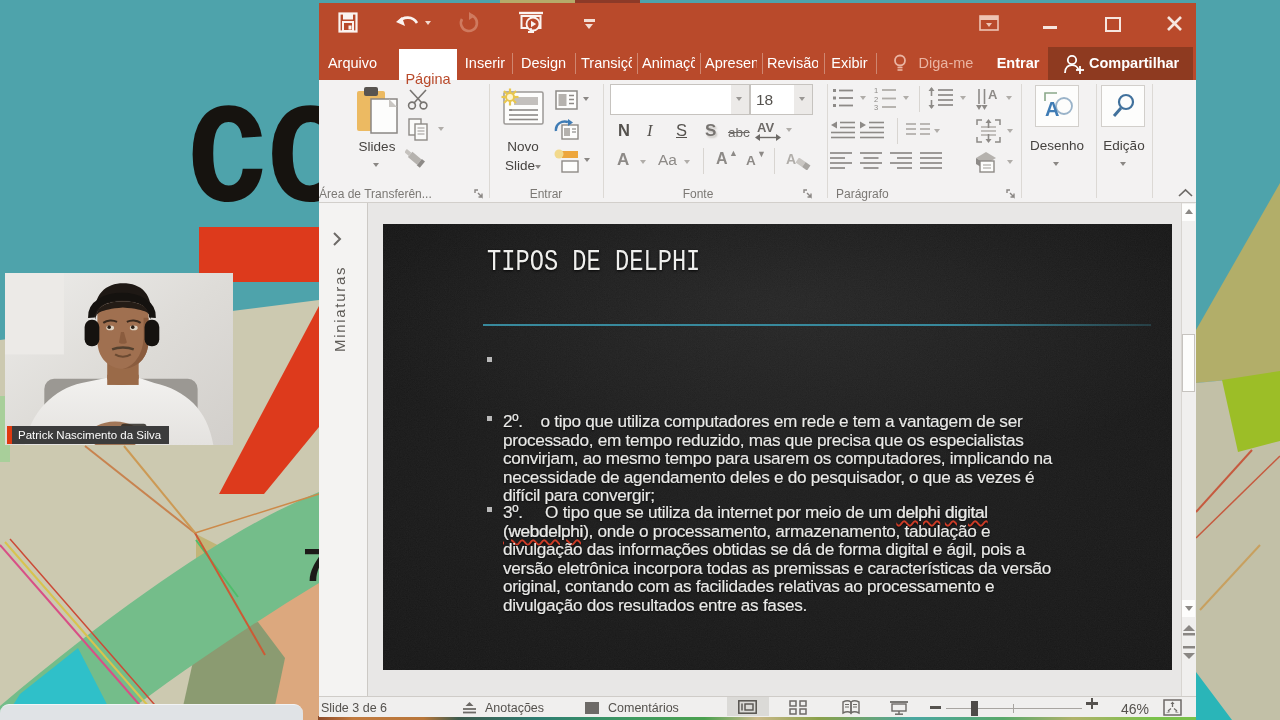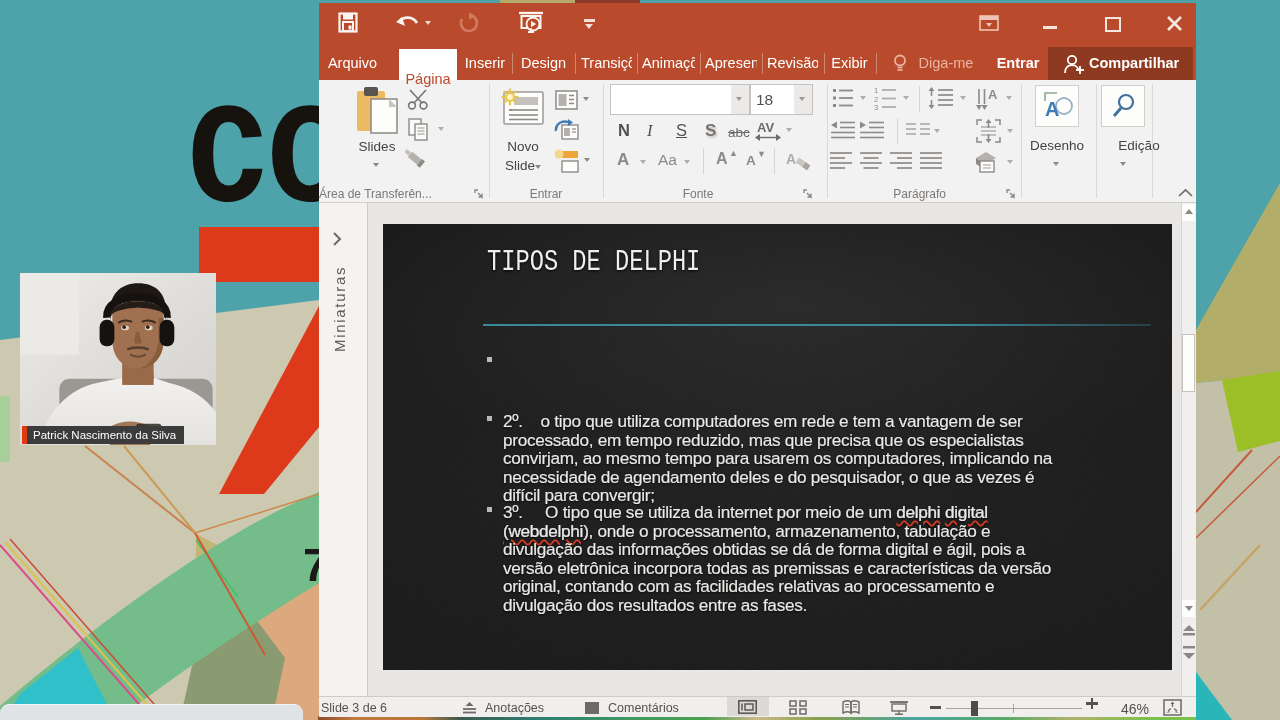--- a/index.html
+++ b/index.html
@@ -436,21 +436,21 @@
       </g>
 </svg>
 <svg class="a" style="left:968px;top:150px;" width="30" height="24" viewBox="0 0 30 24">
   <polygon points="8,8 18,2 28,8 18,14" fill="#b5b2ae"></polygon>
   <polygon points="8,8 18,14 18,20 8,14" fill="#8d8a87"></polygon>
   <rect x="12" y="11" width="14" height="11" fill="#fdfdfc" stroke="#8d8a87" stroke-width="1.4"></rect>
   <line x1="15" y1="15" x2="23" y2="15" stroke="#b0ada9" stroke-width="1.2"></line>
   <line x1="15" y1="18" x2="23" y2="18" stroke="#b0ada9" stroke-width="1.2"></line>
 </svg>
 <div class="caret" style="left:1007px;top:160px;border-top-color:#b0ada9;"></div>
-<div class="lbl" style="left:870px;top:187px;width:76px;text-align:right;">Parágrafo</div>
+<div class="lbl" style="left:836px;top:187px;width:76px;text-align:left;">Parágrafo</div>
 <svg class="a" style="left:1006px;top:189px;" width="11" height="11" viewBox="0 0 11 11">
   <polyline points="1,4 1,1 4,1" fill="none" stroke="#8a8784" stroke-width="1.4"></polyline>
   <polyline points="4,4 8,8 8,4.5 8,8 4.5,8" fill="none" stroke="#8a8784" stroke-width="1.4"></polyline>
 </svg>
 <div class="vline" style="left:1021px;top:84px;height:114px;"></div>
 
 <div class="a" style="left:1035px;top:85px;width:44px;height:42px;background:#fdfdfc;border:1px solid #d2cfcb;box-sizing:border-box;"></div>
 <svg class="a" style="left:1043px;top:91px;" width="30" height="30" viewBox="0 0 30 30">
   <polyline points="2,10 2,2 14,2" fill="none" stroke="#8aa889" stroke-width="1.6"></polyline>
   <circle cx="21" cy="15" r="8" fill="none" stroke="#9ab3c9" stroke-width="1.8"></circle>
@@ -458,21 +458,21 @@
 </svg>
 <div class="lbl" style="left:1024px;top:138px;width:66px;text-align:center;color:#464340;font-size:13.5px;">Desenho</div>
 <div class="caret" style="left:1053px;top:162px;"></div>
 <div class="vline" style="left:1096px;top:84px;height:114px;"></div>
 
 <div class="a" style="left:1101px;top:85px;width:44px;height:42px;background:#fdfdfc;border:1px solid #d2cfcb;box-sizing:border-box;"></div>
 <svg class="a" style="left:1111px;top:93px;" width="26" height="26" viewBox="0 0 26 26">
   <circle cx="15" cy="9" r="7" fill="none" stroke="#41719c" stroke-width="2.2"></circle>
   <line x1="10" y1="15" x2="3" y2="23" stroke="#41719c" stroke-width="3"></line>
 </svg>
-<div class="lbl" style="left:1096px;top:138px;width:56px;text-align:center;color:#464340;font-size:13.5px;margin-left:15px;">Edição</div>
+<div class="lbl" style="left:1096px;top:138px;width:56px;text-align:center;color:#464340;font-size:13.5px;">Edição</div>
 <div class="caret" style="left:1120px;top:162px;"></div>
 <div class="vline" style="left:1152px;top:84px;height:114px;"></div>
 <svg class="a" style="left:1178px;top:188px;" width="15" height="10" viewBox="0 0 15 10">
   <polyline points="1,8 7.5,2 14,8" fill="none" stroke="#6d6a67" stroke-width="1.7"></polyline>
 </svg>
 
 <div class="a" style="left:319px;top:203px;width:49px;height:493px;background:#f4f3f2;border-right:1px solid #ccc9c5;box-sizing:border-box;"></div>
 <svg class="a" style="left:332px;top:232px;" width="10" height="14" viewBox="0 0 10 14">
   <polyline points="2,1 8,7 2,13" fill="none" stroke="#6d6a67" stroke-width="2"></polyline>
 </svg>
@@ -568,21 +568,21 @@
   <line x1="9.5" y1="4" x2="9.5" y2="8" stroke="#6d6a67" stroke-width="1.3"></line>
   <polygon points="9.5,2.5 7.5,5 11.5,5" fill="#6d6a67"></polygon>
   <g fill="#6d6a67">
         <polygon points="3,13.5 6.5,13.5 6.5,12"></polygon>
         <polygon points="16,13.5 12.5,13.5 12.5,12"></polygon>
       </g>
   <line x1="5" y1="12" x2="8" y2="9.5" stroke="#6d6a67" stroke-width="1.2"></line>
   <line x1="14" y1="12" x2="11" y2="9.5" stroke="#6d6a67" stroke-width="1.2"></line>
 </svg>
 
-<div class="a" style="left:20px;top:273px;width:196px;height:172px;overflow:hidden;">
+<div class="a" style="left:5px;top:273px;width:228px;height:172px;overflow:hidden;">
   <svg width="228" height="172" viewBox="0 0 232 169" preserveAspectRatio="none">
     <defs>
       <linearGradient id="wall" x1="0" y1="0" x2="1" y2="1">
         <stop offset="0" stop-color="#edecea"></stop>
             <stop offset="0.5" stop-color="#dedcd8"></stop>
             <stop offset="1" stop-color="#d2cfcb"></stop>
       </linearGradient>
       <linearGradient id="shirt" x1="0" y1="0" x2="0" y2="1">
         <stop offset="0" stop-color="#f2f1ef"></stop>
             <stop offset="1" stop-color="#e4e2df"></stop>

